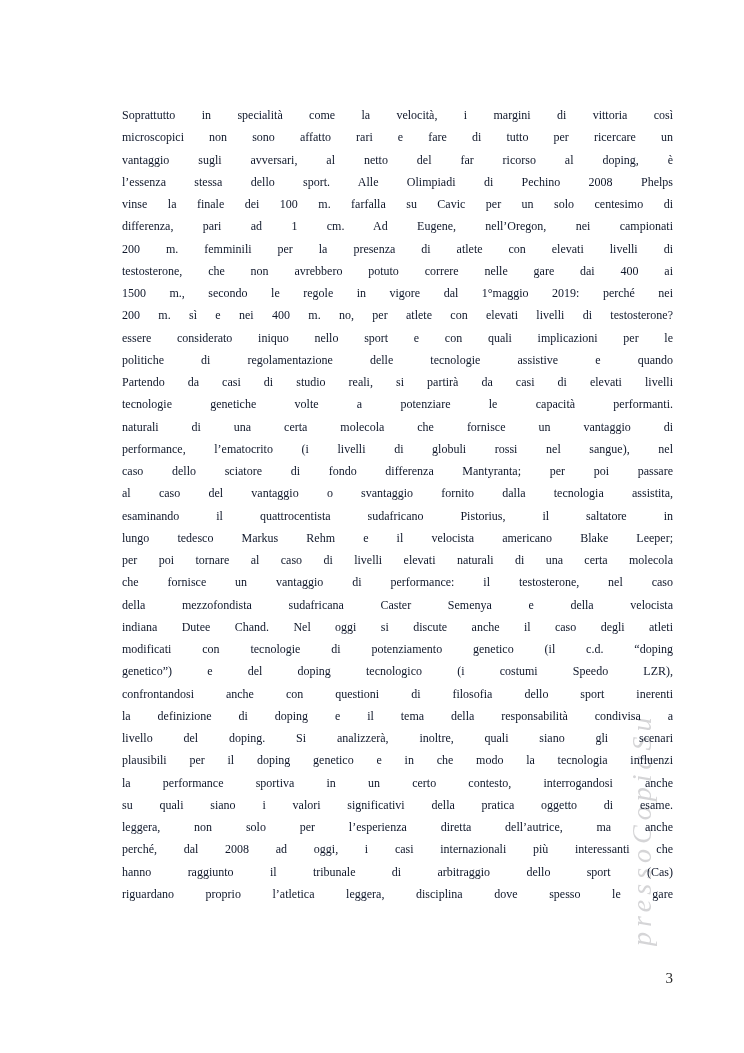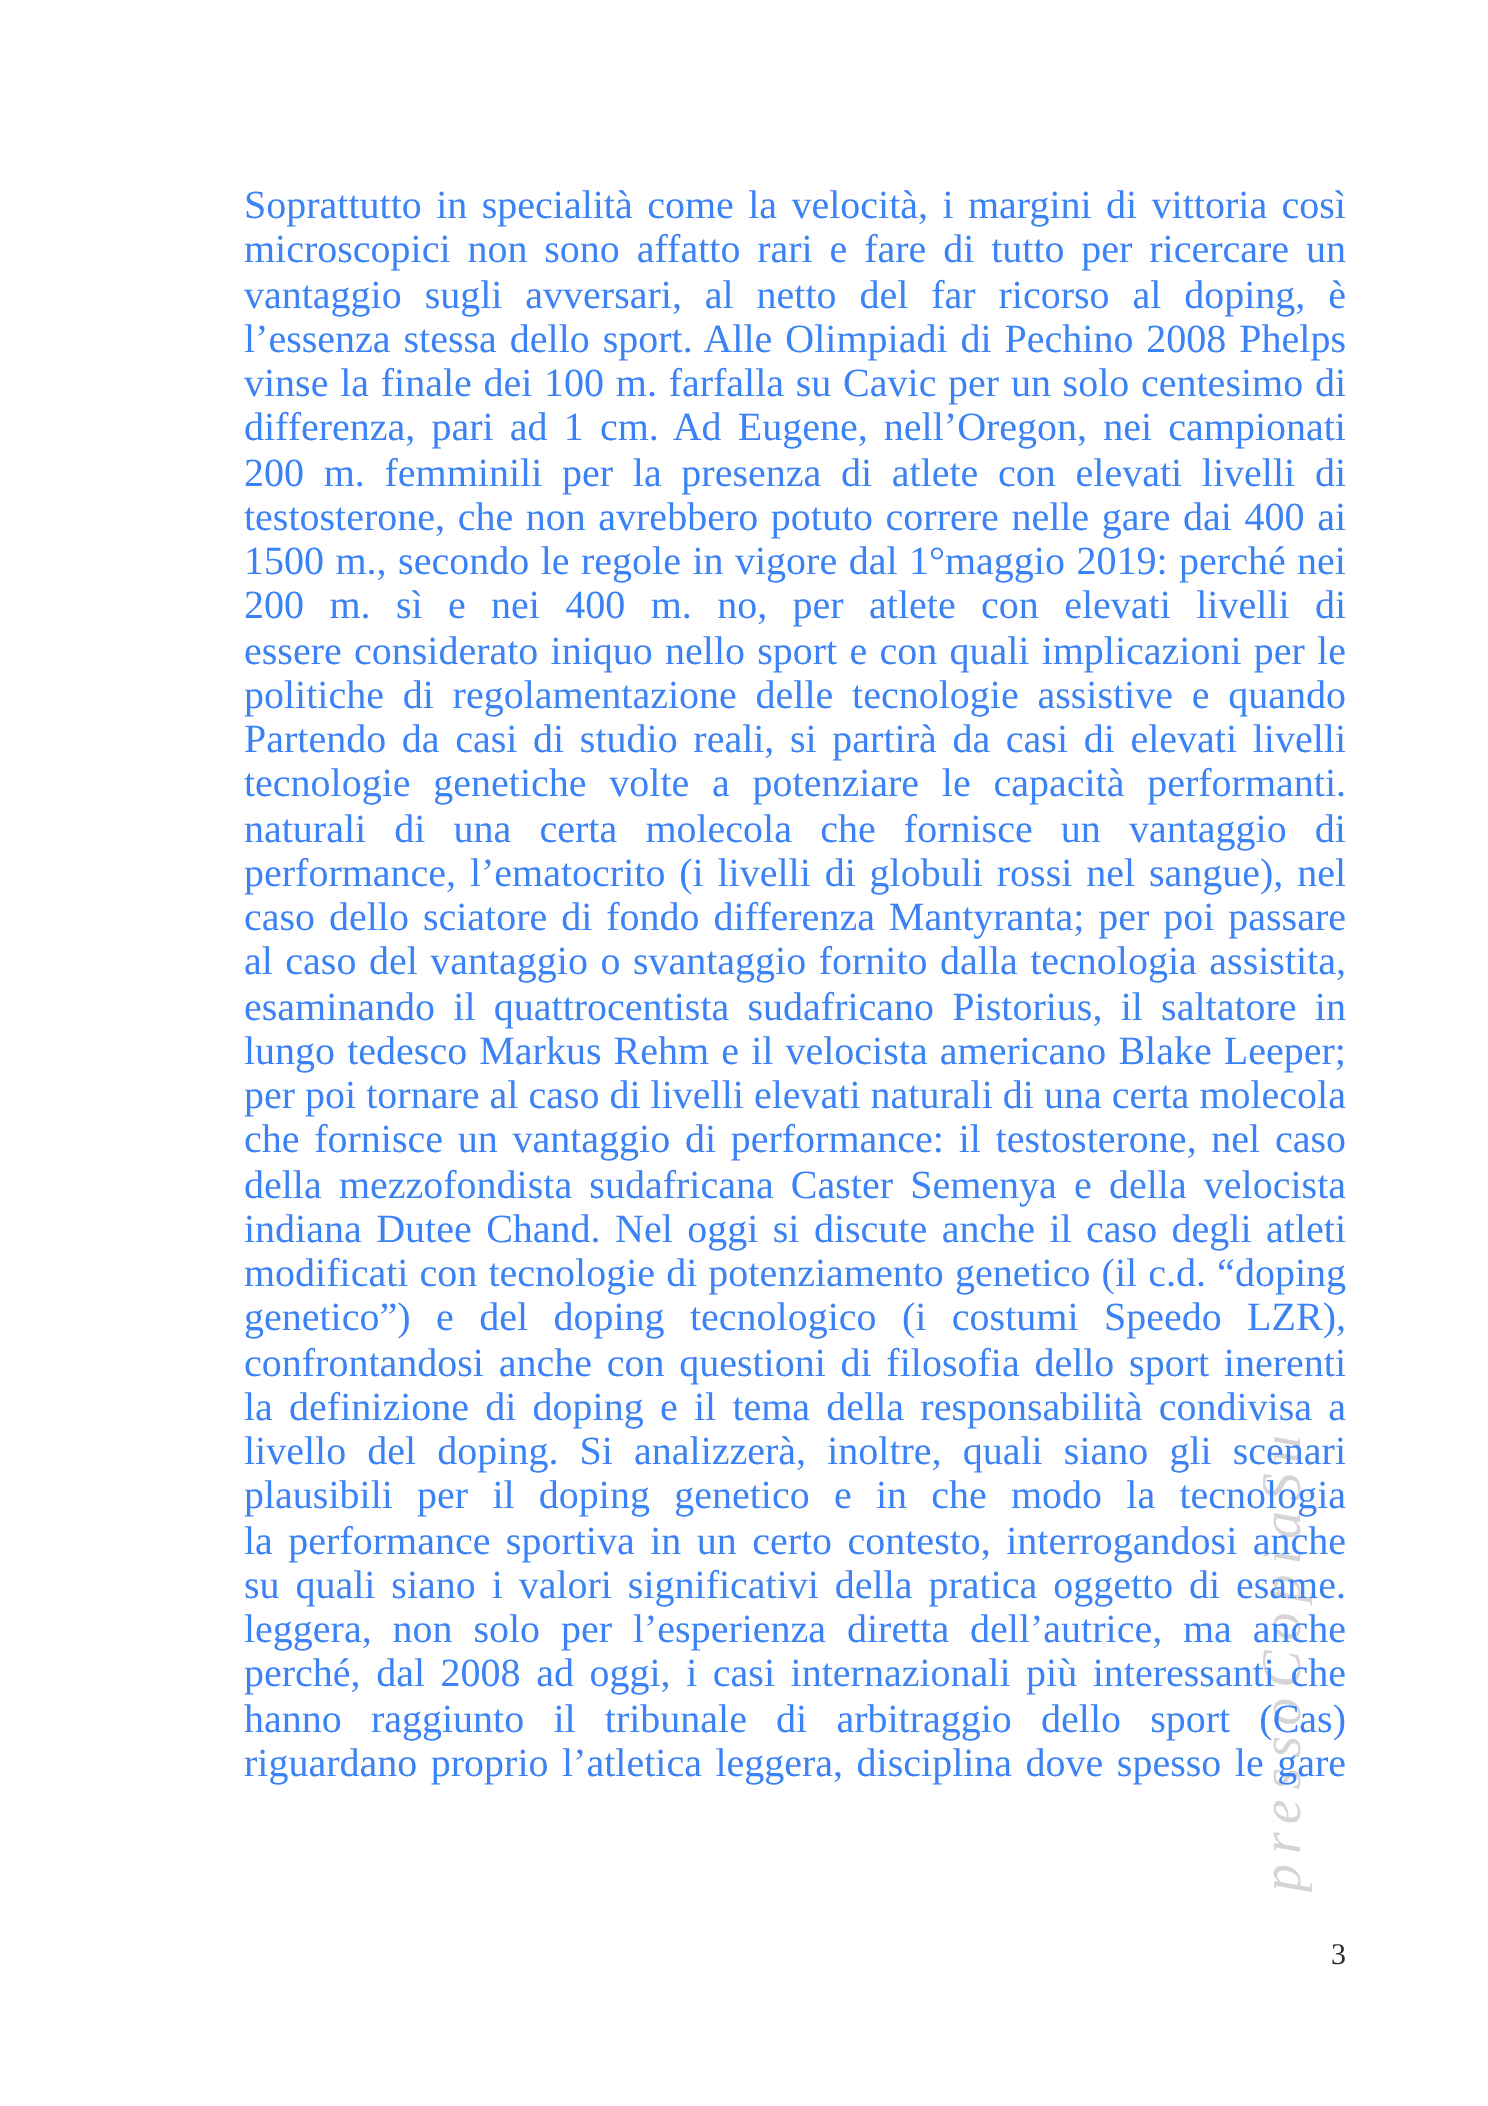--- a/index.html
+++ b/index.html
@@ -16,25 +16,25 @@
     color: #1b1b1b;
   }
   .page {
     position: absolute;
     inset: 0;
     background: #ffffff;
   }
   .text-block {
     position: absolute;
     left: 122px;
-    top: 92px;
+    top: 104px;
     width: 551px;
-    font-size: 20px;
+    font-size: 12px;
     line-height: 22.25px;
-    color: #3b82f6;
+    color: #0f172a;
   }
   .line {
     text-align: justify;
     text-align-last: justify;
     height: 22.25px;
     overflow: hidden;
     white-space: normal;
     hyphens: none;
   }
   .page-number {

